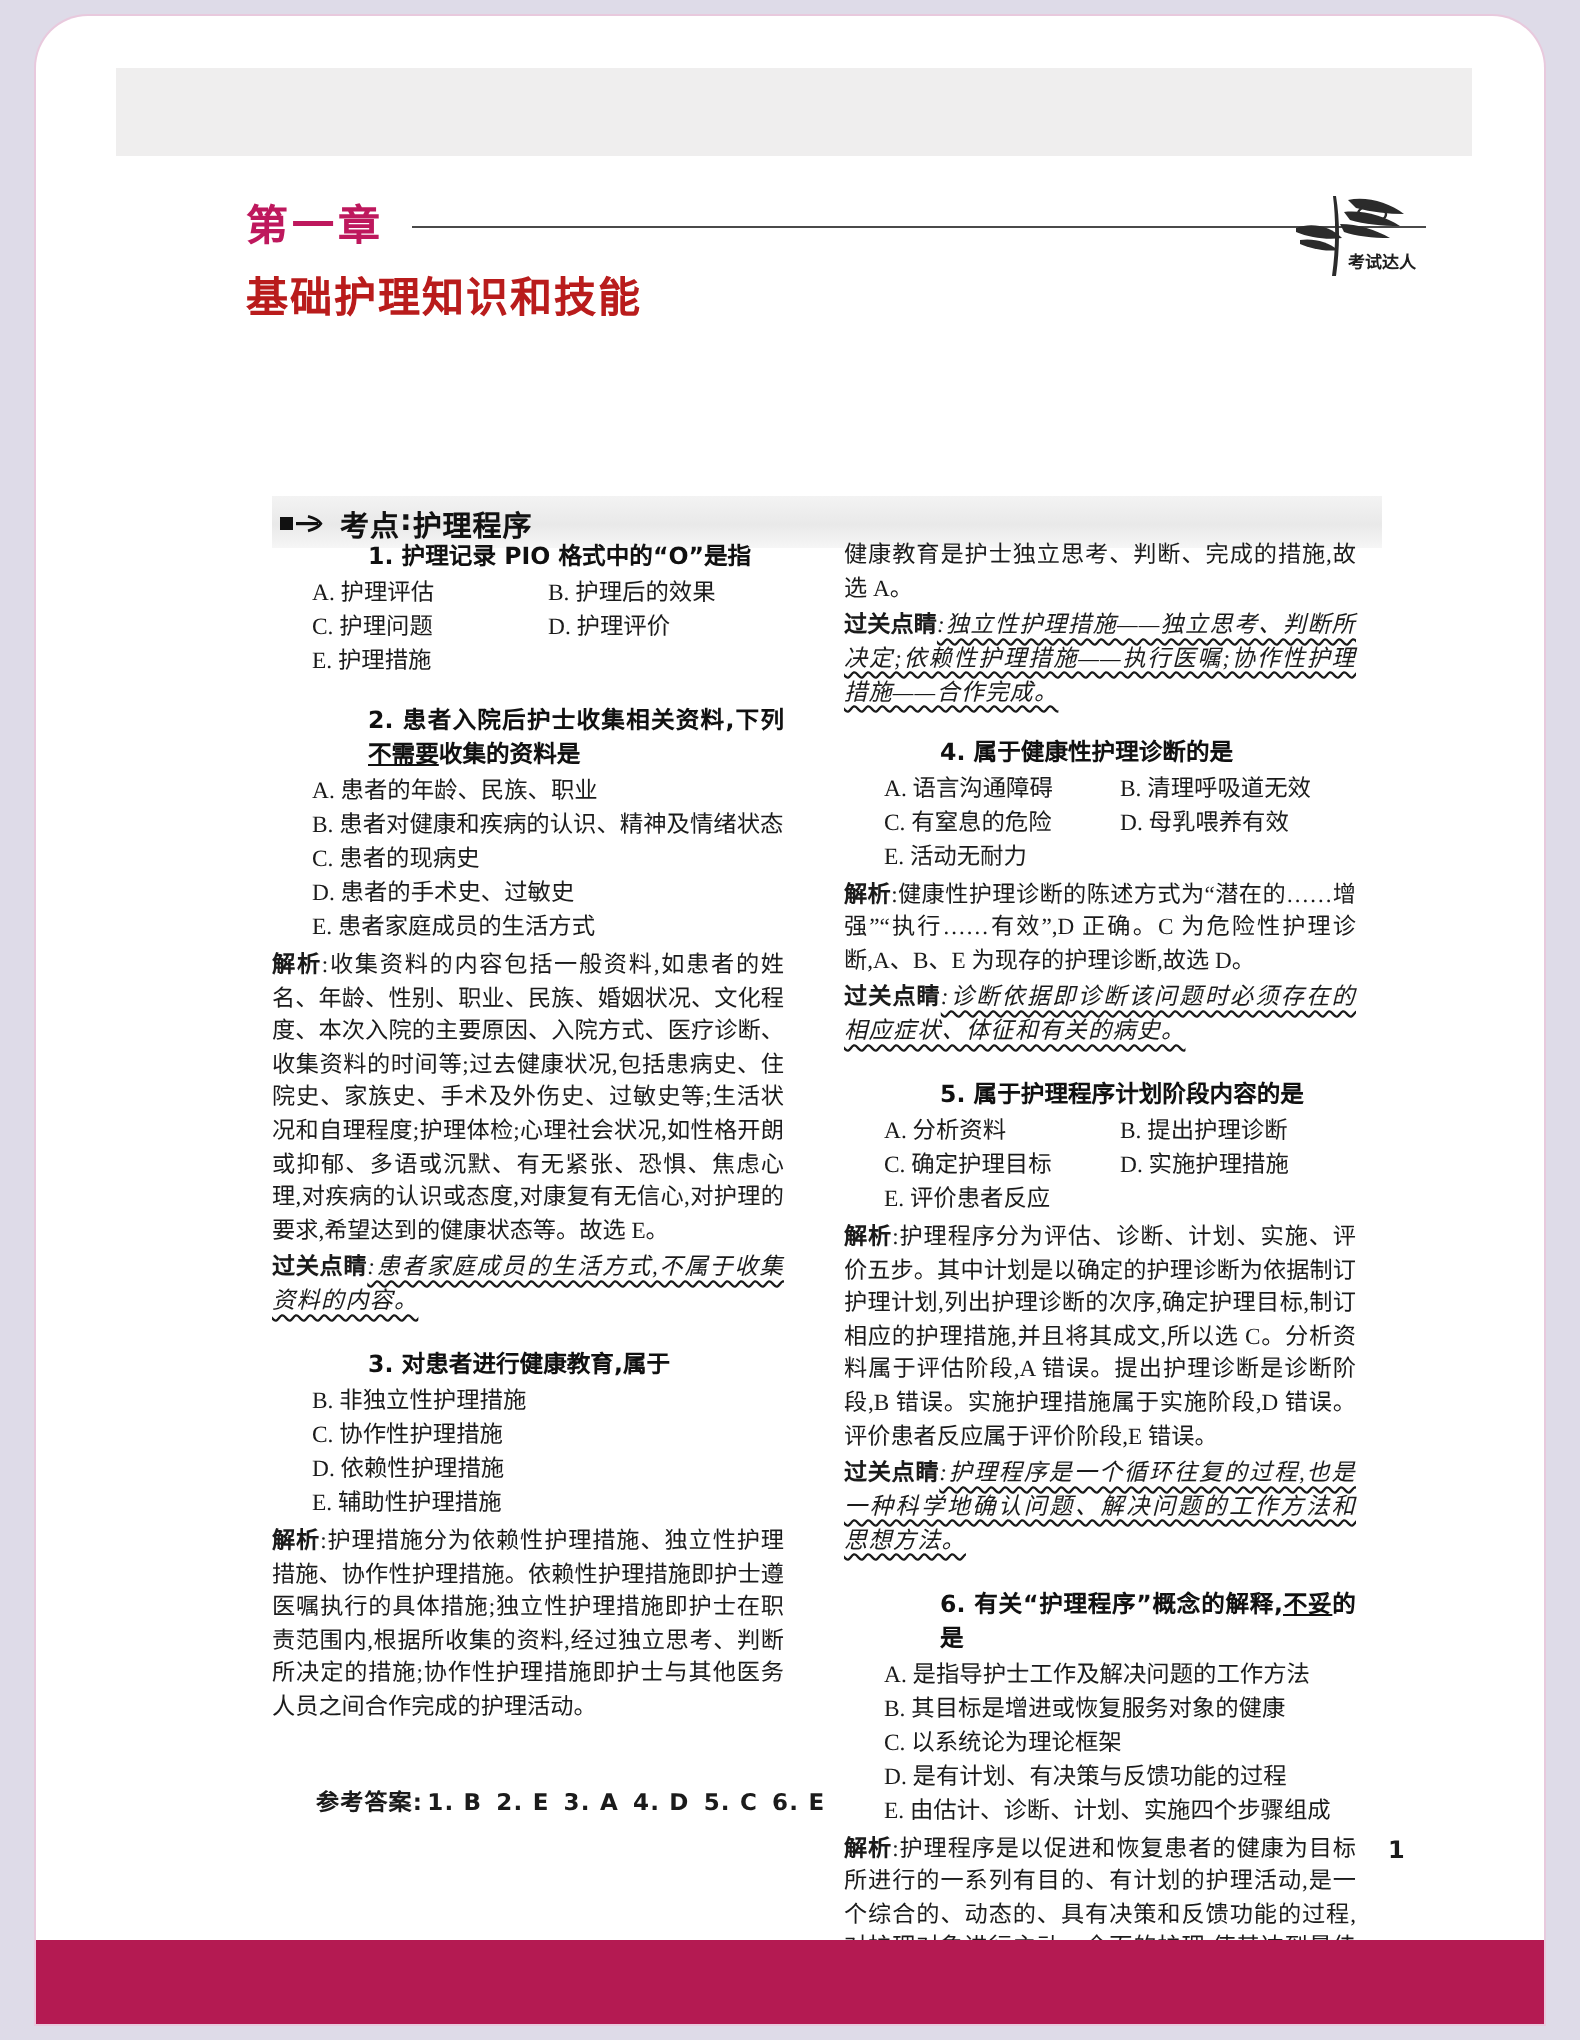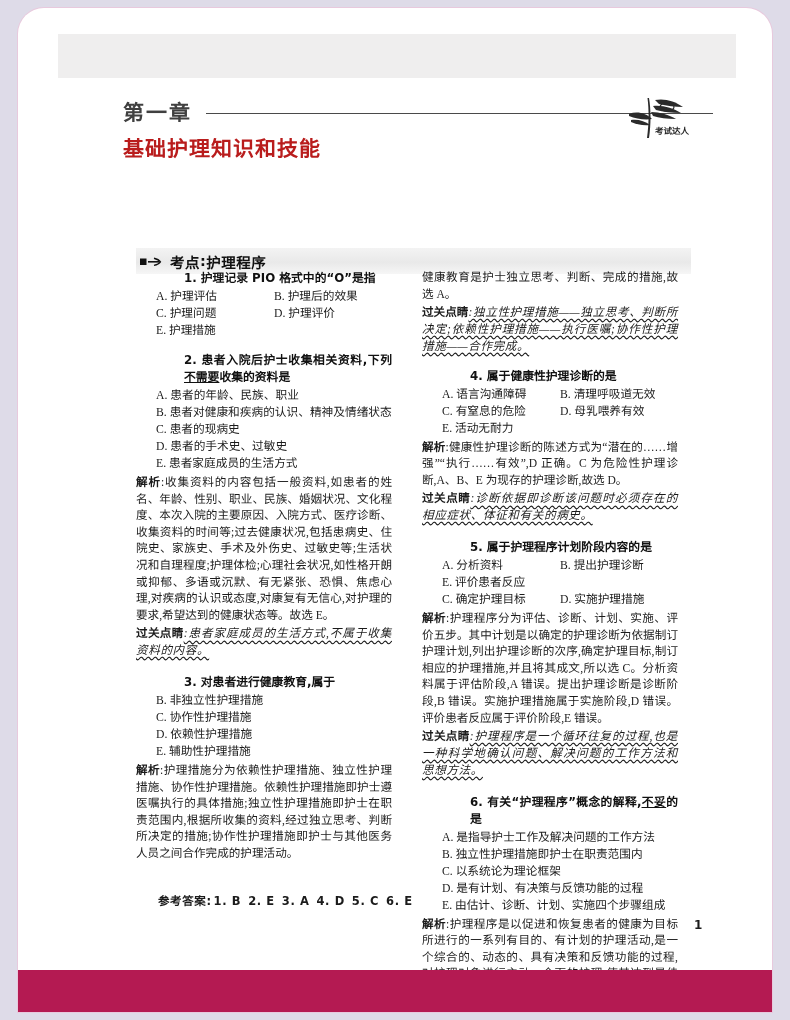--- a/index.html
+++ b/index.html
@@ -27,35 +27,35 @@
     position:absolute;left:0;bottom:0;width:754px;height:42px;
     background:#b41a52;
   }
   
   .chapter{
     position:absolute;left:105px;top:88px;width:600px;
   }
   .chap-row{display:flex;align-items:center;}
   .chap-no{
     font-family:"DejaVu Sans","Liberation Sans",sans-serif;
-    font-size:21px;font-weight:bold;color:#404040;letter-spacing:2px;
+    font-size:21px;font-weight:bold;color:#be185d;letter-spacing:2px;
     white-space:nowrap;
   }
   .chap-rule{
     flex:1;height:0;border-top:1.2px solid #4a4a4a;margin-left:14px;margin-right:10px;
     position:relative;top:2px;
   }
   .chap-title{
     font-family:"DejaVu Sans","Liberation Sans",sans-serif;
     font-size:21px;font-weight:bold;color:#b91c1c;letter-spacing:1px;
     margin-top:6px;
   }
   
   .logo{
-    position:absolute;left:593px;top:86px;width:86px;height:56px;
+    position:absolute;left:612px;top:86px;width:86px;height:56px;
   }
   .logo svg{display:block;}
   
   .kp-banner{
     position:absolute;left:118px;top:240px;width:555px;height:26px;
     background:linear-gradient(to bottom,#f3f3f3 0%,#e9e9e9 55%,#f6f6f6 100%);
     display:flex;align-items:center;
   }
   .kp-mark{margin-left:4px;margin-right:8px;display:flex;align-items:center;}
   .kp-text{
@@ -227,35 +227,35 @@
         <div class="tip"><b>过关点睛</b><span class="script">:诊断依据即诊断该问题时必须存在的相应症状、体征和有关的病史。</span></div>
         <div class="gap"></div>
       </div>
       <div class="q">
         <div class="q-stem"><span>5. </span><span>属于护理程序计划阶段内容的是</span></div>
         <ul class="opts">
           <li class="opt opt-2col">
             <span class="a">A. 分析资料</span>
             <span class="b">B. 提出护理诊断</span>
           </li>
-          <li class="opt">E. 评价患者反应</li>
           <li class="opt opt-2col">
             <span class="a">C. 确定护理目标</span>
             <span class="b">D. 实施护理措施</span>
           </li>
+          <li class="opt">E. 评价患者反应</li>
         </ul>
         <div class="expl"><b>解析</b><span>:护理程序分为评估、诊断、计划、实施、评价五步。其中计划是以确定的护理诊断为依据制订护理计划,列出护理诊断的次序,确定护理目标,制订相应的护理措施,并且将其成文,所以选 C。分析资料属于评估阶段,A 错误。提出护理诊断是诊断阶段,B 错误。实施护理措施属于实施阶段,D 错误。评价患者反应属于评价阶段,E 错误。</span></div>
         <div class="tip"><b>过关点睛</b><span class="script">:护理程序是一个循环往复的过程,也是一种科学地确认问题、解决问题的工作方法和思想方法。</span></div>
         <div class="gap"></div>
       </div>
       <div class="q">
         <div class="q-stem"><span>6. </span><span>有关“护理程序”概念的解释,</span><span class="u">不妥</span><span>的是</span></div>
         <ul class="opts">
           <li class="opt">A. 是指导护士工作及解决问题的工作方法</li>
-          <li class="opt">B. 独立性护理措施即护士在职责范围内</li>
+          <li class="opt">B. 其目标是增进或恢复服务对象的健康</li>
           <li class="opt">C. 以系统论为理论框架</li>
           <li class="opt">D. 是有计划、有决策与反馈功能的过程</li>
           <li class="opt">E. 由估计、诊断、计划、实施四个步骤组成</li>
         </ul>
         <div class="expl"><b>解析</b><span>:护理程序是以促进和恢复患者的健康为目标所进行的一系列有目的、有计划的护理活动,是一个综合的、动态的、具有决策和反馈功能的过程,对护理对象进行主动、全面的护理,使其达到最佳健康状态。护理程序一般可分为五个步骤,即评估、诊断、计划、实施和评价。故本题 E 选项错误。</span></div>
       </div>
     </div>
 
   <div class="answers" id="answer-key"><span class="lbl">参考答案:</span><span class="a-item">1. B</span><span class="a-item">2. E</span><span class="a-item">3. A</span><span class="a-item">4. D</span><span class="a-item">5. C</span><span class="a-item">6. E</span></div>
 

